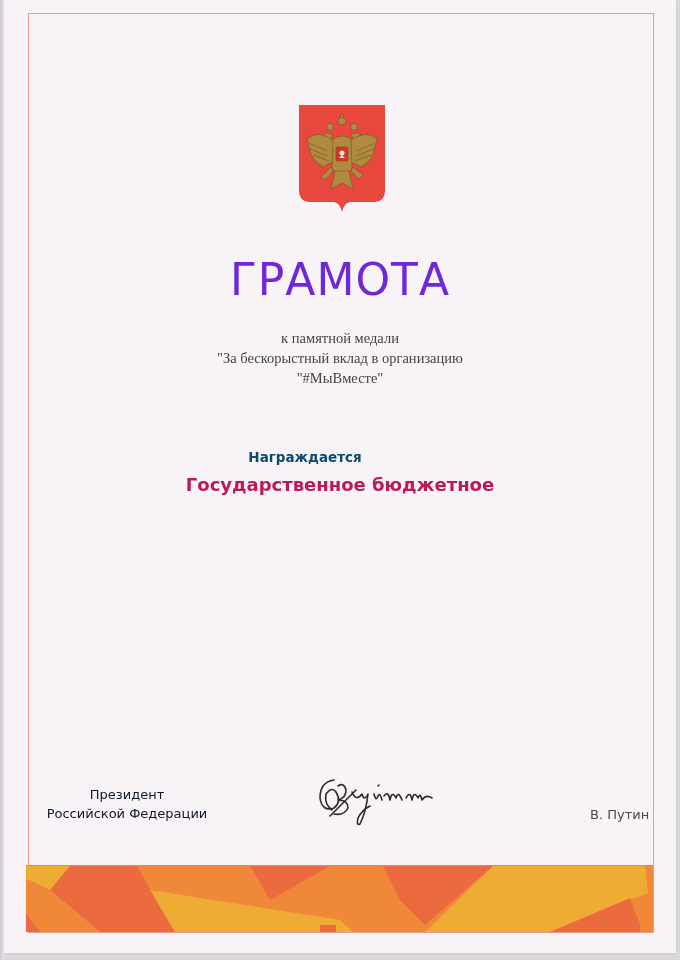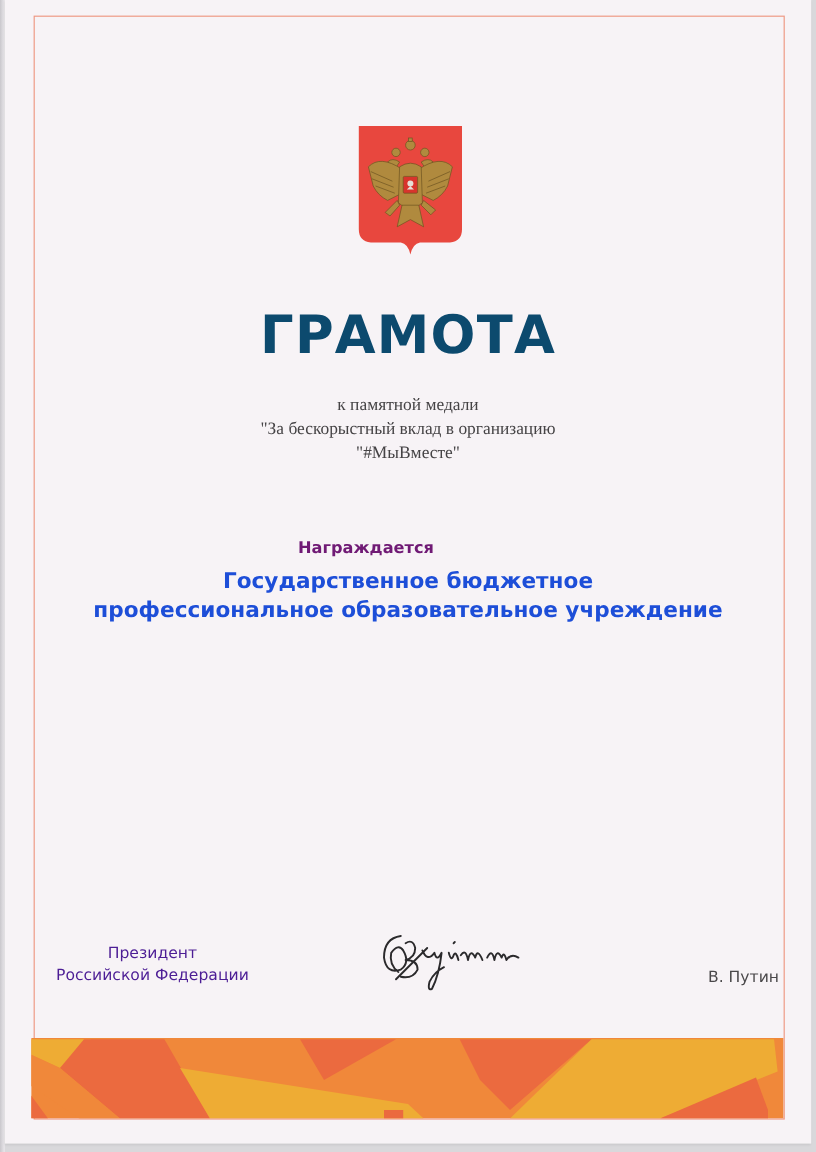--- a/index.html
+++ b/index.html
@@ -20,40 +20,40 @@
   }
   .frame {
     position: absolute; left: 28px; top: 13px; width: 626px; height: 920px;
     border: 1.3px solid #ee9a86; box-sizing: border-box;
   }
   .emblem {
     position: absolute; left: 297px; top: 103px; width: 90px; height: 110px;
   }
   .title {
     position: absolute; left: 0; width: 680px; top: 252px; text-align: center;
-    font-size: 44px; font-weight: bold; letter-spacing: 1px; color: #0c4a6e;
+    font-size: 44px; font-weight: normal; letter-spacing: 1px; color: #6d28d9;
     line-height: 56px;
   }
   .subtitle {
     position: absolute; left: 0; width: 680px; top: 328px; text-align: center;
     font-size: 14.5px; line-height: 20px; color: #454345; font-family: Liberation Serif, serif;
   }
   .subtitle div { white-space: nowrap; }
   .awarded-label {
     position: absolute; left: 0; width: 610px; top: 447px; text-align: center;
-    font-size: 13.5px; font-weight: bold; color: #701a75; line-height: 20px;
+    font-size: 13.5px; font-weight: bold; color: #0c4a6e; line-height: 20px;
   }
   .recipient {
     position: absolute; left: 0; width: 680px; top: 473px; text-align: center;
-    font-size: 18px; font-weight: bold; line-height: 24px; color: #1d4ed8;
+    font-size: 18px; font-weight: bold; line-height: 24px; color: #be185d;
   }
   .recipient div { white-space: nowrap; }
   .signer-role {
     position: absolute; left: 32px; width: 190px; top: 785px; text-align: center;
-    font-size: 13px; line-height: 19px; color: #4c1d95;
+    font-size: 13px; line-height: 19px; color: #0f172a;
   }
   .signature { position: absolute; left: 316px; top: 772px; width: 136px; height: 56px; }
   .signer-name {
     position: absolute; left: 566px; top: 805px; font-size: 13px; line-height: 19px; color: #4a484a;
     white-space: nowrap;
     margin-left: 24px;
   }
   .banner { position: absolute; left: 26px; top: 865px; width: 627px; height: 67px; }
 </style>
 </head>
@@ -99,21 +99,20 @@
 <div class="subtitle">
   <div>к памятной медали</div>
   <div>"За бескорыстный вклад в организацию</div>
   <div>"#МыВместе"</div>
 </div>
 
 <div class="awarded-label">Награждается</div>
 
 <div class="recipient">
   <div>Государственное бюджетное</div>
-  <div>профессиональное образовательное учреждение</div>
 </div>
 
 <div class="signer-role">
   <div>Президент</div>
   <div>Российской Федерации</div>
 </div>
 
 <svg class="signature" viewBox="0 0 136 56">
   <g fill="none" stroke="#2b2a2c" stroke-width="1.6" stroke-linecap="round" stroke-linejoin="round">
     <path d="M18,8 Q4,10 4,26 Q6,40 18,36 Q26,30 20,20 Q16,14 10,22 Q8,32 16,38"></path>

